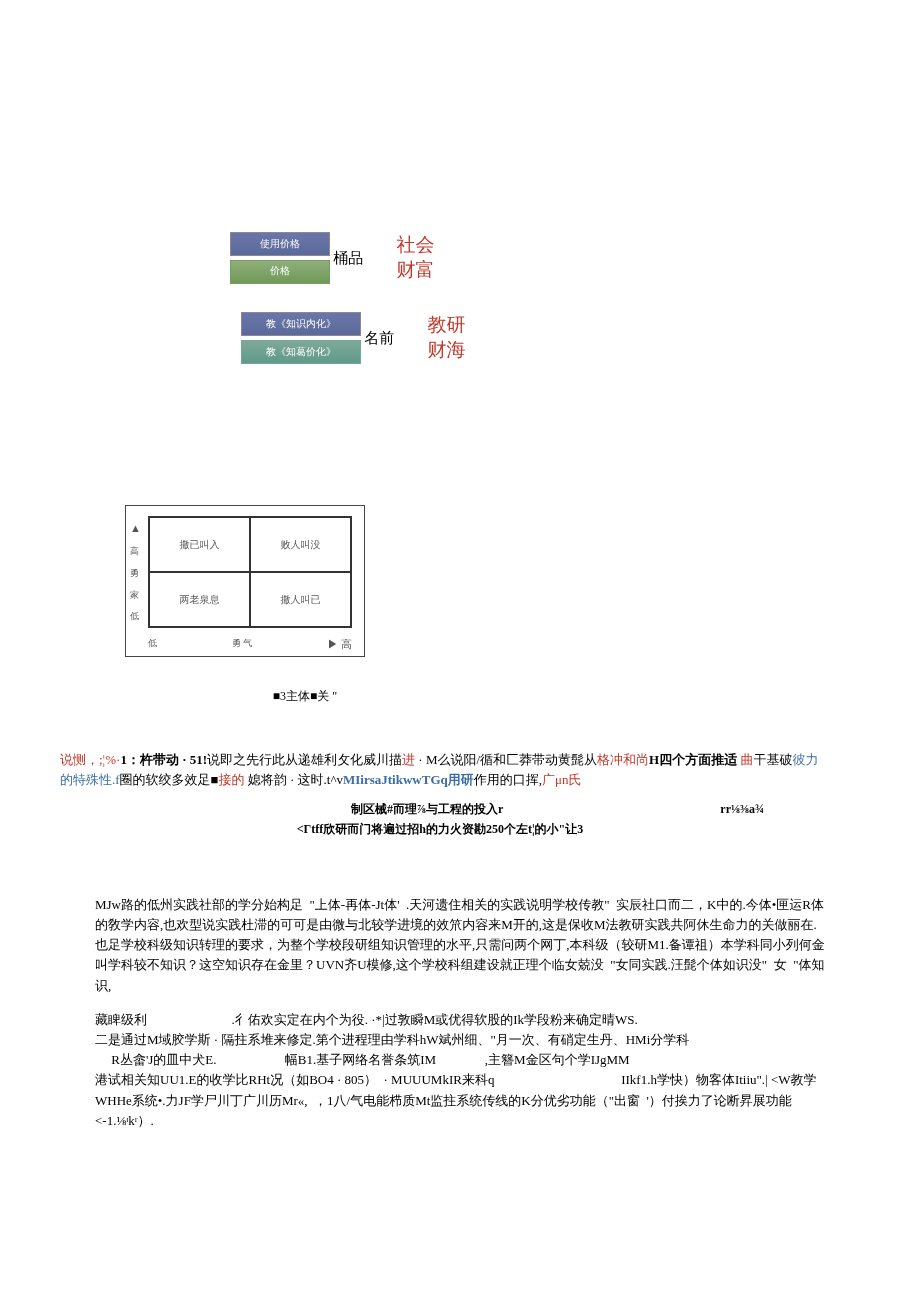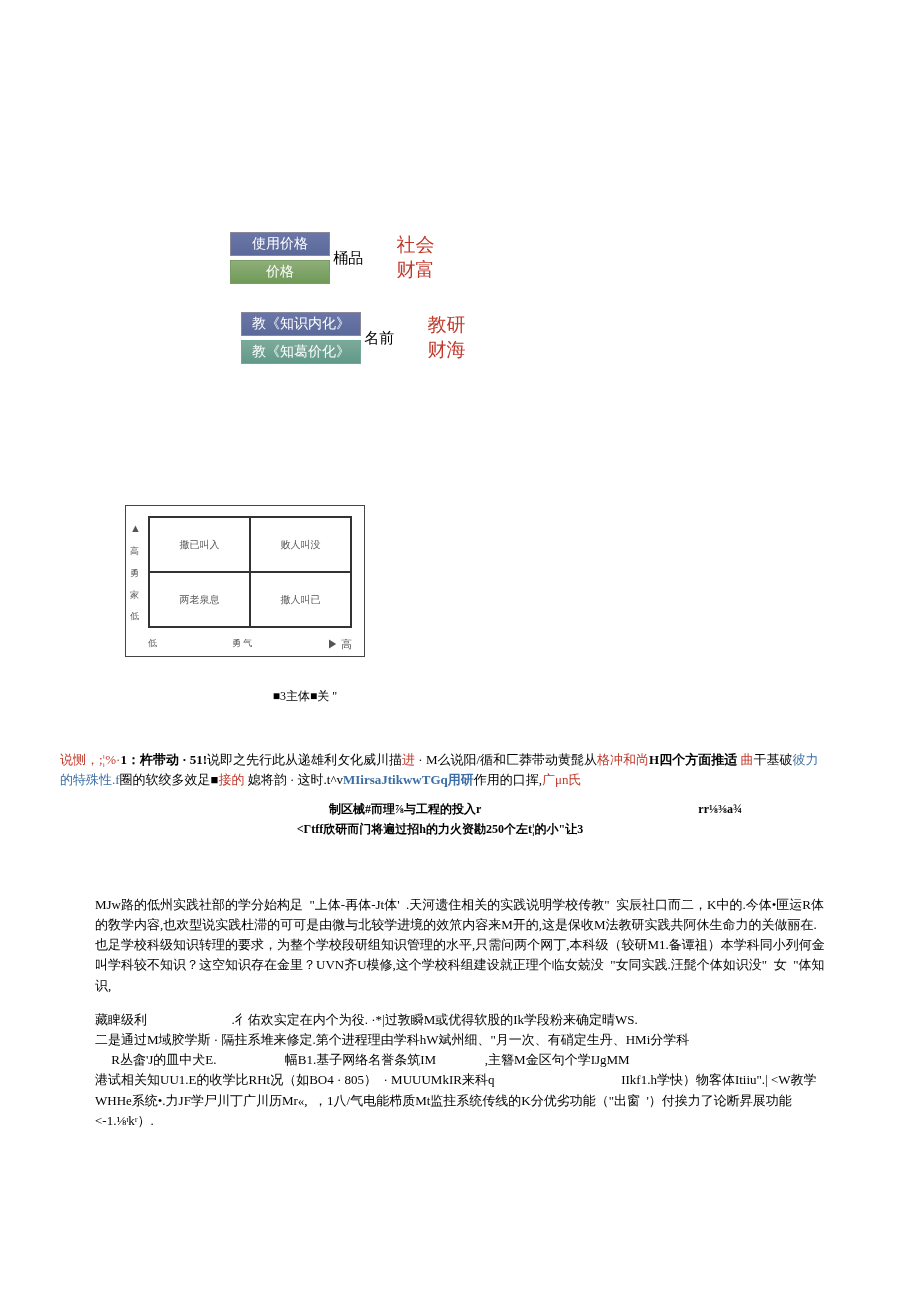--- a/index.html
+++ b/index.html
@@ -12,40 +12,40 @@
     background: #fff;
     position: relative;
     line-height: 1.5;
   }
   .row-group { position:absolute; left:230px; }
   .img-cell {
     display:inline-block; vertical-align:middle;
     width:100px; height:24px; margin:2px 0;
     background: linear-gradient(#6a76a8,#5b6a9a);
     border:1px solid #889;
-    color:#fff; font-size:14px; text-align:center; line-height:22px;
+    color:#fff; font-size:10px; text-align:center; line-height:22px;
     filter: blur(0.3px);
   }
   .img-cell.green { background: linear-gradient(#8fae7a,#6f9a57); border-color:#7a9a66;font-family:Liberation Mono, monospace; }
   .img-cell.teal  { background: linear-gradient(#7fa89a,#5f9a88); border-color:#6faa99; }
   .label-mid { display:inline-block; vertical-align:middle; width:60px; text-align:left; font-size:15px; }
   .label-red { display:inline-block; vertical-align:middle; width:60px; font-size:19px; color:#c0392b; line-height:1.3; }
   .quad-wrap { position:absolute; left:125px; top:505px; width:240px; }
   .quad-box { border:1px solid #444; padding:10px 12px 28px 22px; position:relative; }
   .quad-grid { display:grid; grid-template-columns:1fr 1fr; grid-template-rows:55px 55px; border:1px solid #333;}
   .quad-cell { border:1px solid #333; font-size:10px; color:#555; display:flex; align-items:center; justify-content:center; filter:blur(0.3px);}
   .axis-y { position:absolute; left:4px; top:10px; bottom:28px; display:flex; flex-direction:column; justify-content:space-around; font-size:9px; color:#555;}
   .axis-x { position:absolute; left:22px; right:12px; bottom:4px; display:flex; justify-content:space-between; font-size:9px; color:#555; align-items:center;}
   .arrow { font-size:11px; }
   .caption { text-align:center; font-size:12px; margin-top:30px; margin-left:120px;}
   .para { position:absolute; font-size:13px; line-height:1.55; }
   .para .red { color:#c0392b; }
   .para .blue { color:#3a6ea5; }
   .p1 { left:60px; top:750px; width:760px; }
-  .p2 { left:112px; top:800px; width:630px; font-weight:bold; font-size:12px; text-align:center;}
+  .p2 { left:134px; top:800px; width:630px; font-weight:bold; font-size:12px; text-align:center;}
   .p2b { left:200px; top:820px; width:480px; font-size:12px; text-align:center;}
   .p3 { left:95px; top:895px; width:730px; }
   .p4 { left:95px; top:1010px; width:730px; }
   b { font-weight:bold; }
 </style>
 </head>
 <body>
 
 <div class="row-group" style="top:230px;">
   <span style="display:inline-block;vertical-align:middle;">

